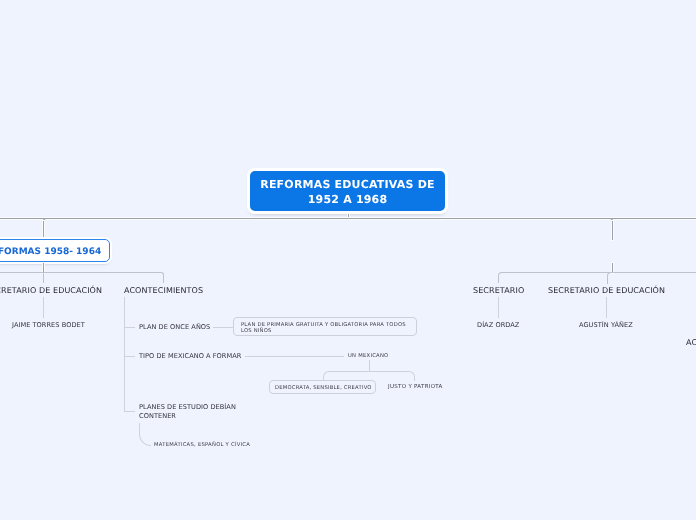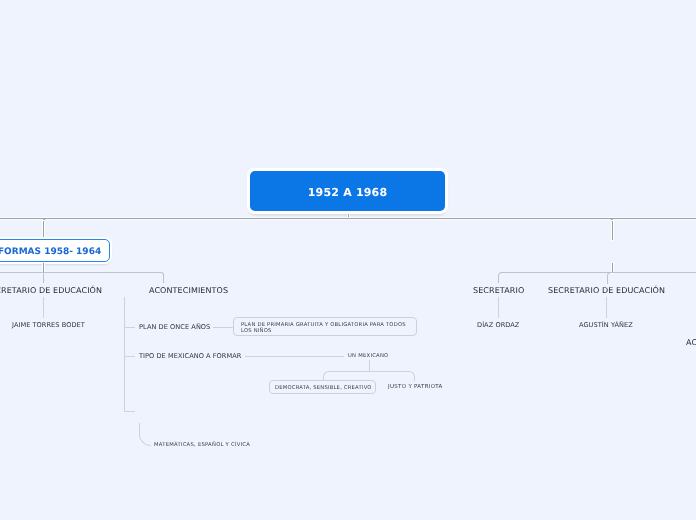--- a/index.html
+++ b/index.html
@@ -55,20 +55,21 @@
 .elbow{border-color:#9da0a6;border-style:solid;box-sizing:border-box;}
 .elbow-lt{border-color:#cfd2dc;border-style:solid;box-sizing:border-box;}
 </style>
 </head>
 <body>
 
 <div id="stage">
 
   <div class="abs root-node" style="left:250px;top:171px;width:195px;height:40px;">
     <div>
+      <div>REFORMAS EDUCATIVAS DE</div>
       <div>1952 A 1968</div>
     </div>
   </div>
 
   <div class="abs vl" style="left:348px;top:214px;height:5px;"></div>
   <div class="abs hl" style="left:0px;top:218px;width:696px;"></div>
 
   <div class="abs elbow" style="left:43px;top:218px;width:5px;height:4px;border-width:1px 0 0 1px;border-top-left-radius:3px;"></div>
   <div class="abs vl" style="left:43px;top:221px;height:19px;"></div>
 
@@ -83,21 +84,21 @@
   <div class="abs vl-md" style="left:43px;top:272px;height:11px;"></div>
   <div class="abs t1" style="left:-15px;top:286px;">
     <span>SECRETARIO DE EDUCACIÓN</span>
   </div>
   <div class="abs vl-lt" style="left:43px;top:297px;height:21px;"></div>
   <div class="abs t2" style="left:12px;top:321px;">
     <span>JAIME TORRES BODET</span>
   </div>
 
   <div class="abs vl-md" style="left:163px;top:275px;height:8px;"></div>
-  <div class="abs t1" style="left:124px;top:286px;margin-left:25px;">
+  <div class="abs t1" style="left:124px;top:286px;">
     <span>ACONTECIMIENTOS</span>
   </div>
 
   <div class="abs vl-lt" style="left:124px;top:297px;height:114px;"></div>
 
   <div class="abs hl-lt" style="left:124px;top:327px;width:11px;"></div>
   <div class="abs t2" style="left:139px;top:323px;">
     <span>PLAN DE ONCE AÑOS</span>
   </div>
   <div class="abs hl-lt" style="left:213px;top:327px;width:21px;"></div>
@@ -121,20 +122,24 @@
   <div class="abs elbow-lt" style="left:409px;top:371px;width:6px;height:10px;border-width:1px 1px 0 0;border-top-right-radius:6px;"></div>
 
   <div class="abs chip" style="left:269px;top:380px;width:107px;height:14px;padding:5px 5px 2px;text-align:center;">
     <span class="t4">DEMOCRATA, SENSIBLE, CREATIVO</span>
   </div>
   <div class="abs t3" style="left:388px;top:383px;">
     <span>JUSTO Y PATRIOTA</span>
   </div>
 
   <div class="abs hl-lt" style="left:124px;top:411px;width:11px;"></div>
+  <div class="abs t2" style="left:139px;top:403px;">
+    <div>PLANES DE ESTUDIO DEBÍAN</div>
+    <div>CONTENER</div>
+  </div>
   <div class="abs elbow-lt" style="left:139px;top:423px;width:12px;height:23px;border-width:0 0 1px 1px;border-bottom-left-radius:12px;"></div>
   <div class="abs t3s" style="left:154px;top:441px;">
     <span>MATEMÁTICAS, ESPAÑOL Y CÍVICA</span>
   </div>
 
   <div class="abs elbow" style="left:608px;top:218px;width:5px;height:4px;border-width:1px 1px 0 0;border-top-right-radius:3px;"></div>
   <div class="abs vl" style="left:612px;top:221px;height:19px;"></div>
 
 
   <div class="abs vl" style="left:612px;top:263px;height:10px;"></div>

